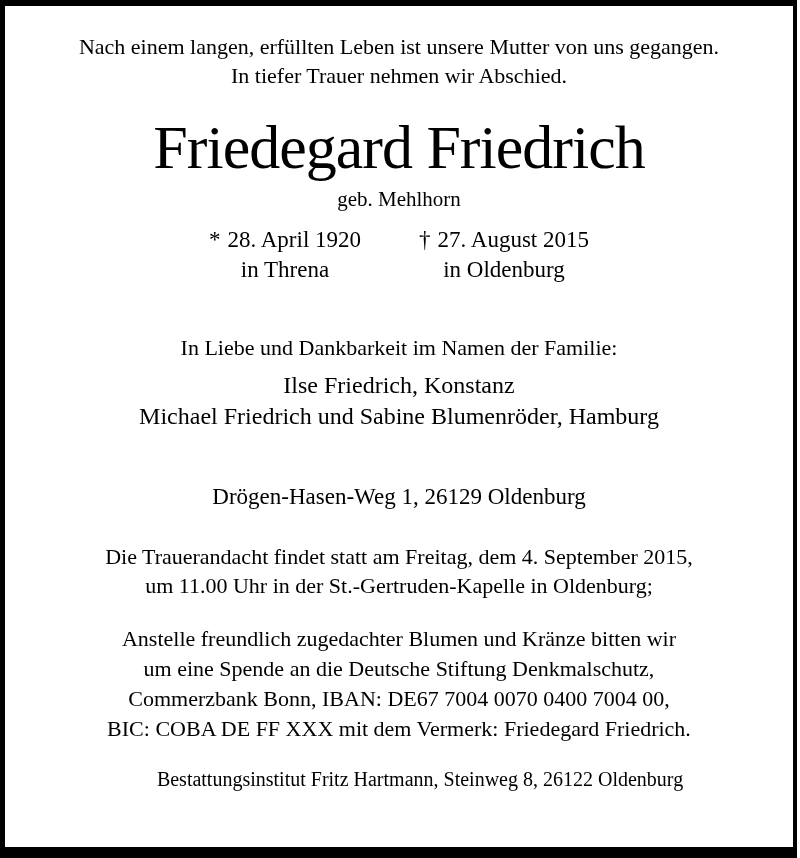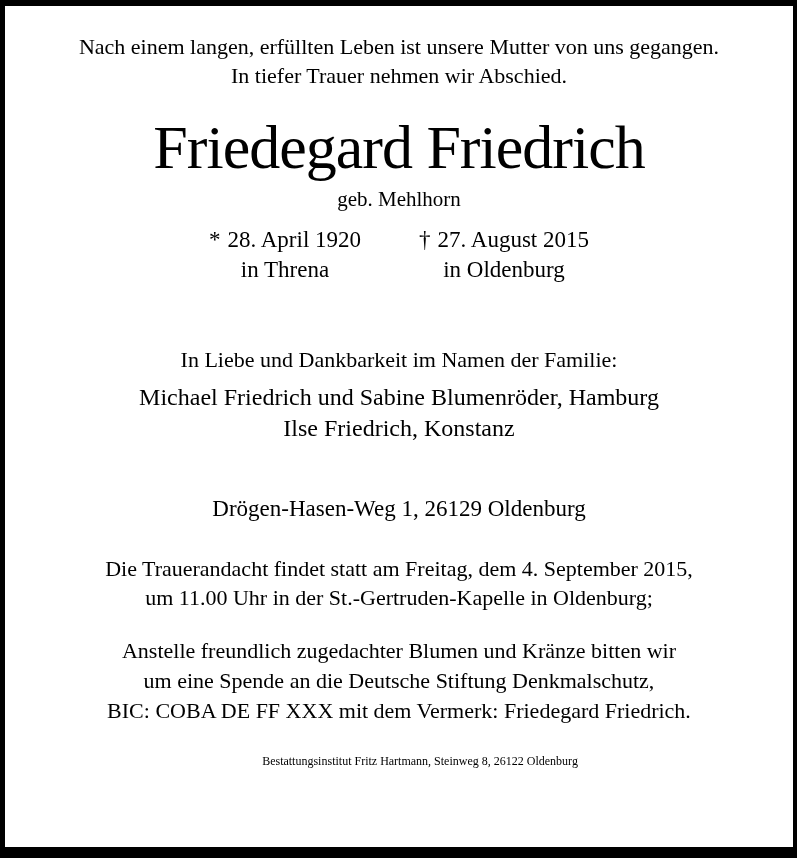--- a/index.html
+++ b/index.html
@@ -49,21 +49,21 @@
     margin-top: 12px;
     display: flex;
     justify-content: center;
     gap: 58px;
     font-size: 23px;
     line-height: 30px;
   }
   .date-col { text-align: center; }
   .date-symbol { margin-right: 7px; }
   .family-intro {
-    margin-top: 60px;
+    margin-top: 48px;
     font-size: 22px;
     line-height: 29px;
   }
   .family-members {
     margin-top: 8px;
     font-size: 24px;
     line-height: 31px;
   }
   .address {
     margin-top: 50px;
@@ -75,21 +75,21 @@
     font-size: 22px;
     line-height: 29px;
   }
   .donation {
     margin-top: 24px;
     font-size: 22px;
     line-height: 30px;
   }
   .footer {
     margin-top: 24px;
-    font-size: 12px;
+    font-size: 20px;
     line-height: 22px;
     padding-left: 42px;
   }
 </style>
 </head>
 <body>
 
 <div class="canvas">
   <div class="page">
 
@@ -113,33 +113,34 @@
         <div>
           <span class="date-symbol">†</span><span>27. August 2015</span>
         </div>
         <div>in Oldenburg</div>
       </div>
     </div>
 
     <div class="family-intro">In Liebe und Dankbarkeit im Namen der Familie:</div>
 
     <div class="family-members">
+      <div>Ilse Friedrich, Konstanz</div>
       <div>Michael Friedrich und Sabine Blumenröder, Hamburg</div>
-      <div>Ilse Friedrich, Konstanz</div>
     </div>
 
     <div class="address">Drögen-Hasen-Weg 1, 26129 Oldenburg</div>
 
     <div class="service">
       <div>Die Trauerandacht findet statt am Freitag, dem 4. September 2015,</div>
       <div>um 11.00 Uhr in der St.-Gertruden-Kapelle in Oldenburg;</div>
     </div>
 
     <div class="donation">
       <div>Anstelle freundlich zugedachter Blumen und Kränze bitten wir</div>
       <div>um eine Spende an die Deutsche Stiftung Denkmalschutz,</div>
+      <div>Commerzbank Bonn,  IBAN: DE67 7004 0070 0400 7004 00,</div>
       <div>BIC: COBA DE FF XXX mit dem Vermerk: Friedegard Friedrich.</div>
     </div>
 
     <div class="footer">Bestattungsinstitut Fritz Hartmann, Steinweg 8, 26122 Oldenburg</div>
 
   </div>
 </div>
 
 </body></html>

